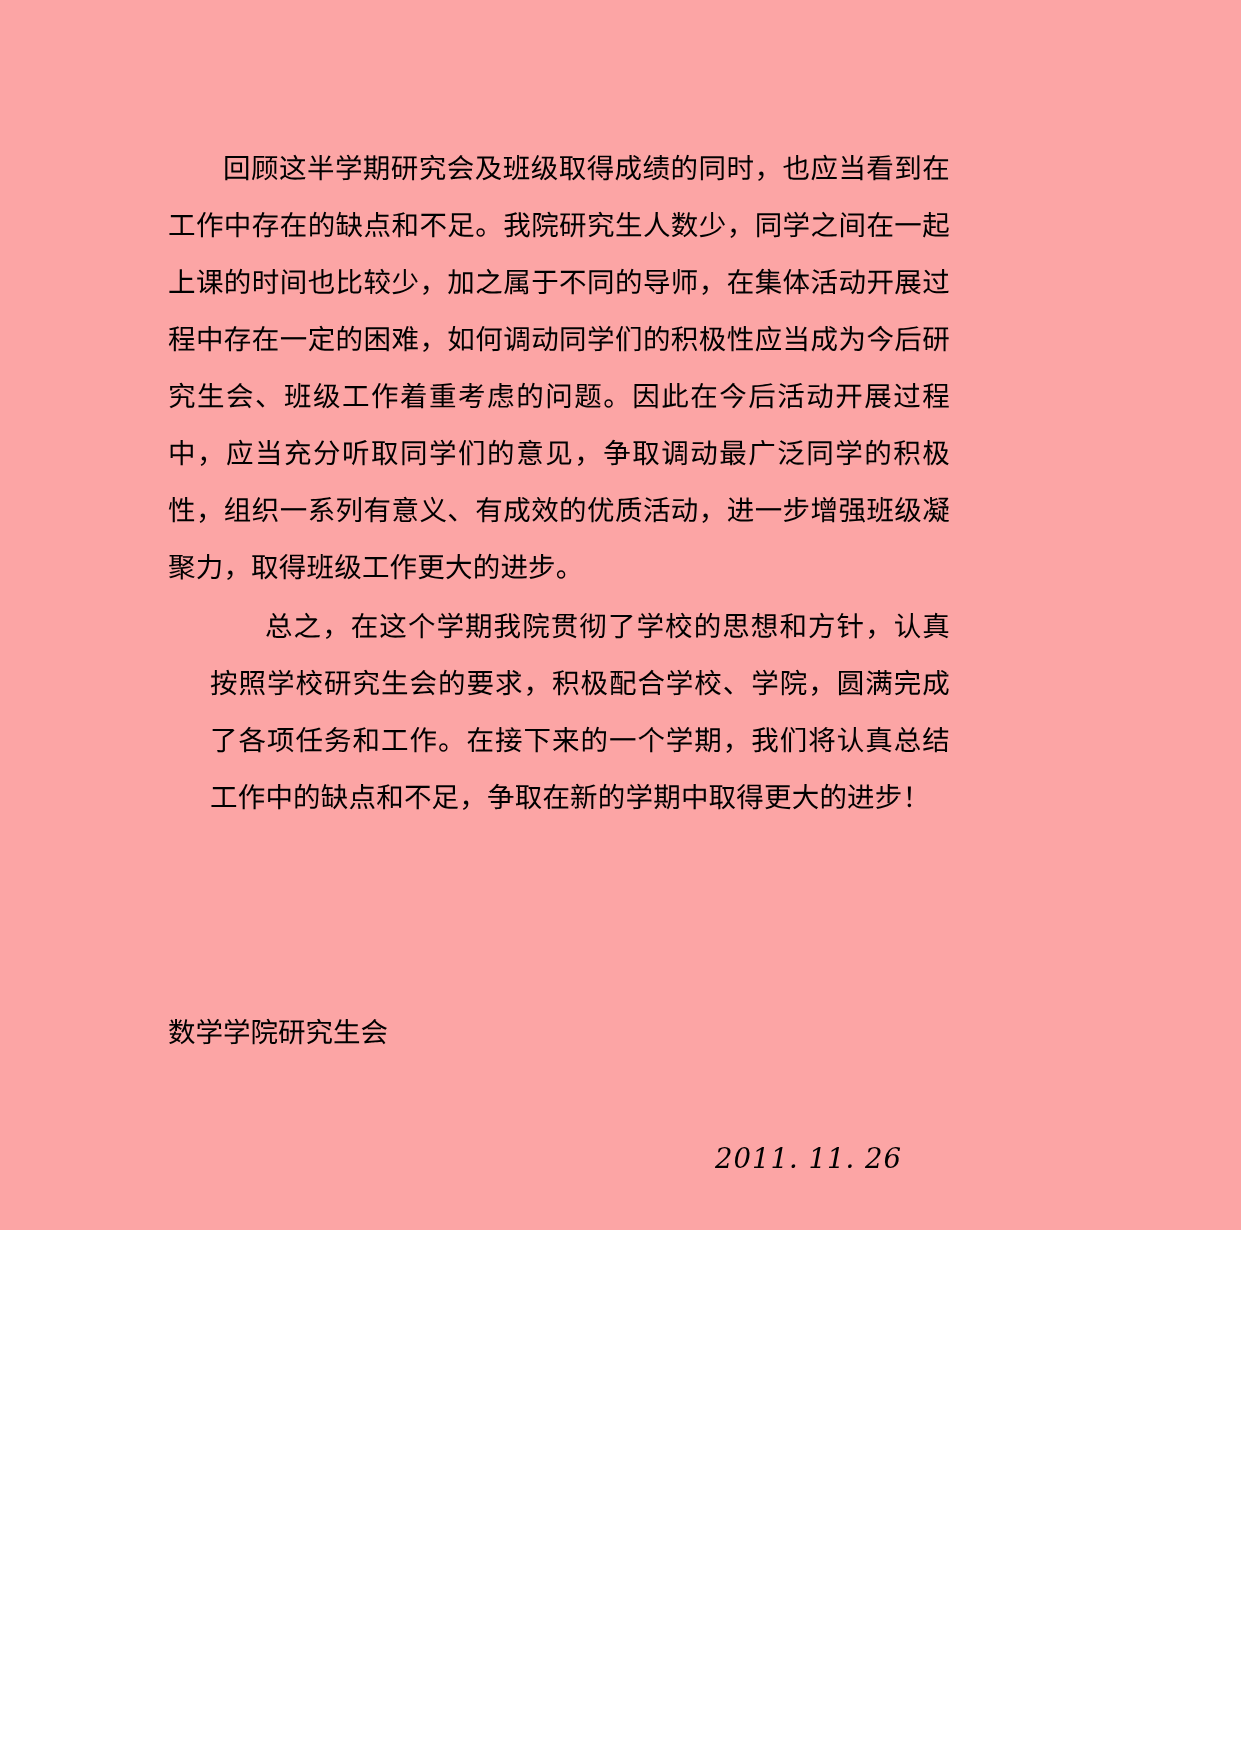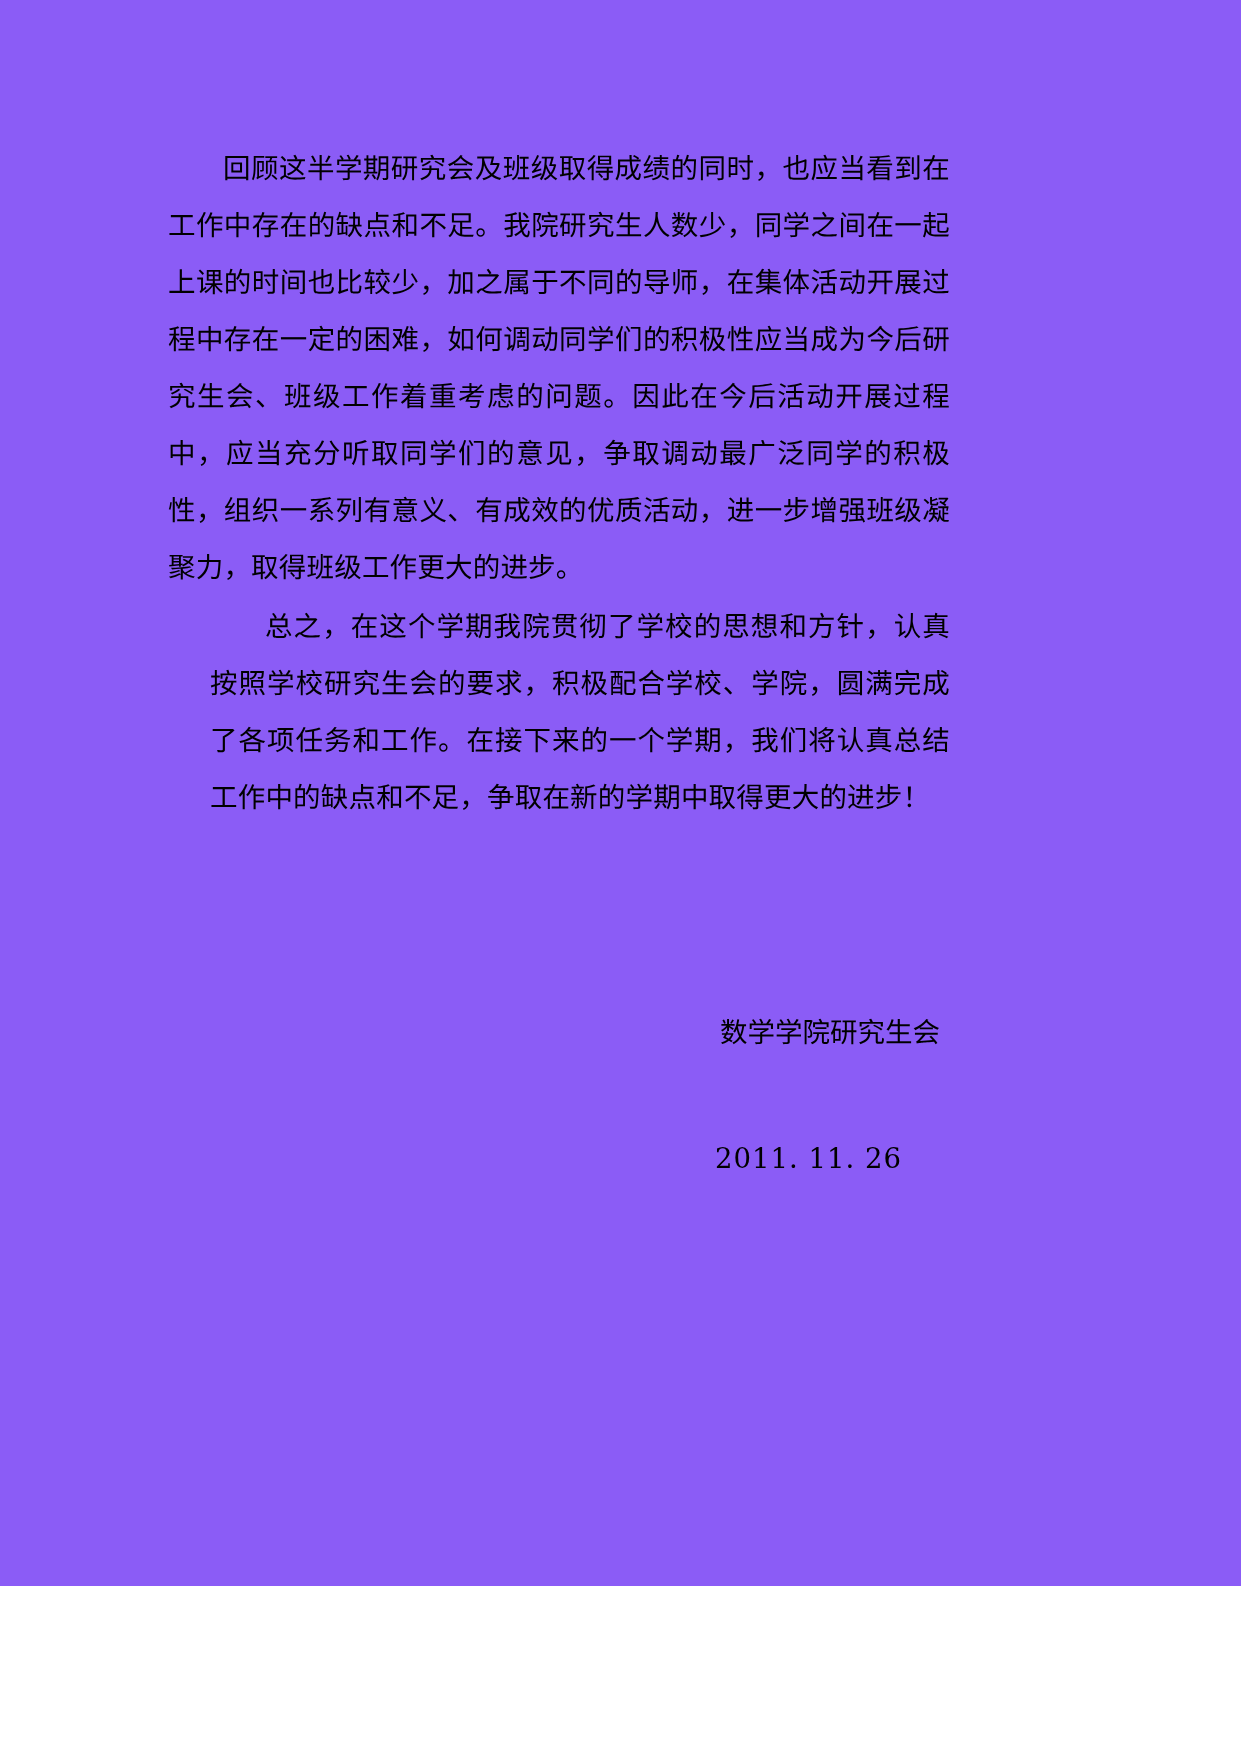--- a/index.html
+++ b/index.html
@@ -14,22 +14,22 @@
     position: relative;
     overflow: hidden;
     font-family: "DejaVu Serif", "Liberation Serif", serif;
     color: #000000;
   }
   .page {
     position: absolute;
     left: 0;
     top: 0;
     width: 1241px;
-    height: 1586px;
-    background: #8b5cf6;
+    height: 1230px;
+    background: #fca5a5;
   }
   .content {
     position: absolute;
     left: 168px;
     top: 140px;
     width: 782px;
   }
   .para {
     font-size: 27.5px;
     line-height: 57px;
@@ -45,31 +45,32 @@
   }
   .signature-block {
     position: absolute;
     left: 168px;
     top: 1010px;
     width: 782px;
   }
   .sign-org {
     font-size: 27.5px;
     line-height: 44px;
-    text-align: right;
+    text-align: left;
     padding-right: 10px;
   }
   .sign-date {
     font-size: 27.5px;
     line-height: 44px;
     text-align: right;
     padding-right: 48px;
     margin-top: 82px;
     font-family: "DejaVu Serif", "Liberation Serif", serif;
     letter-spacing: 1px;
+    font-style: italic;
   }
 </style>
 </head>
 <body>
 
 <div class="page">
 
   <div class="content">
     <p class="para">回顾这半学期研究会及班级取得成绩的同时，也应当看到在工作中存在的缺点和不足。我院研究生人数少，同学之间在一起上课的时间也比较少，加之属于不同的导师，在集体活动开展过程中存在一定的困难，如何调动同学们的积极性应当成为今后研究生会、班级工作着重考虑的问题。因此在今后活动开展过程中，应当充分听取同学们的意见，争取调动最广泛同学的积极性，组织一系列有意义、有成效的优质活动，进一步增强班级凝聚力，取得班级工作更大的进步。</p>
     <p class="para">总之，在这个学期我院贯彻了学校的思想和方针，认真按照学校研究生会的要求，积极配合学校、学院，圆满完成了各项任务和工作。在接下来的一个学期，我们将认真总结工作中的缺点和不足，争取在新的学期中取得更大的进步！</p>

